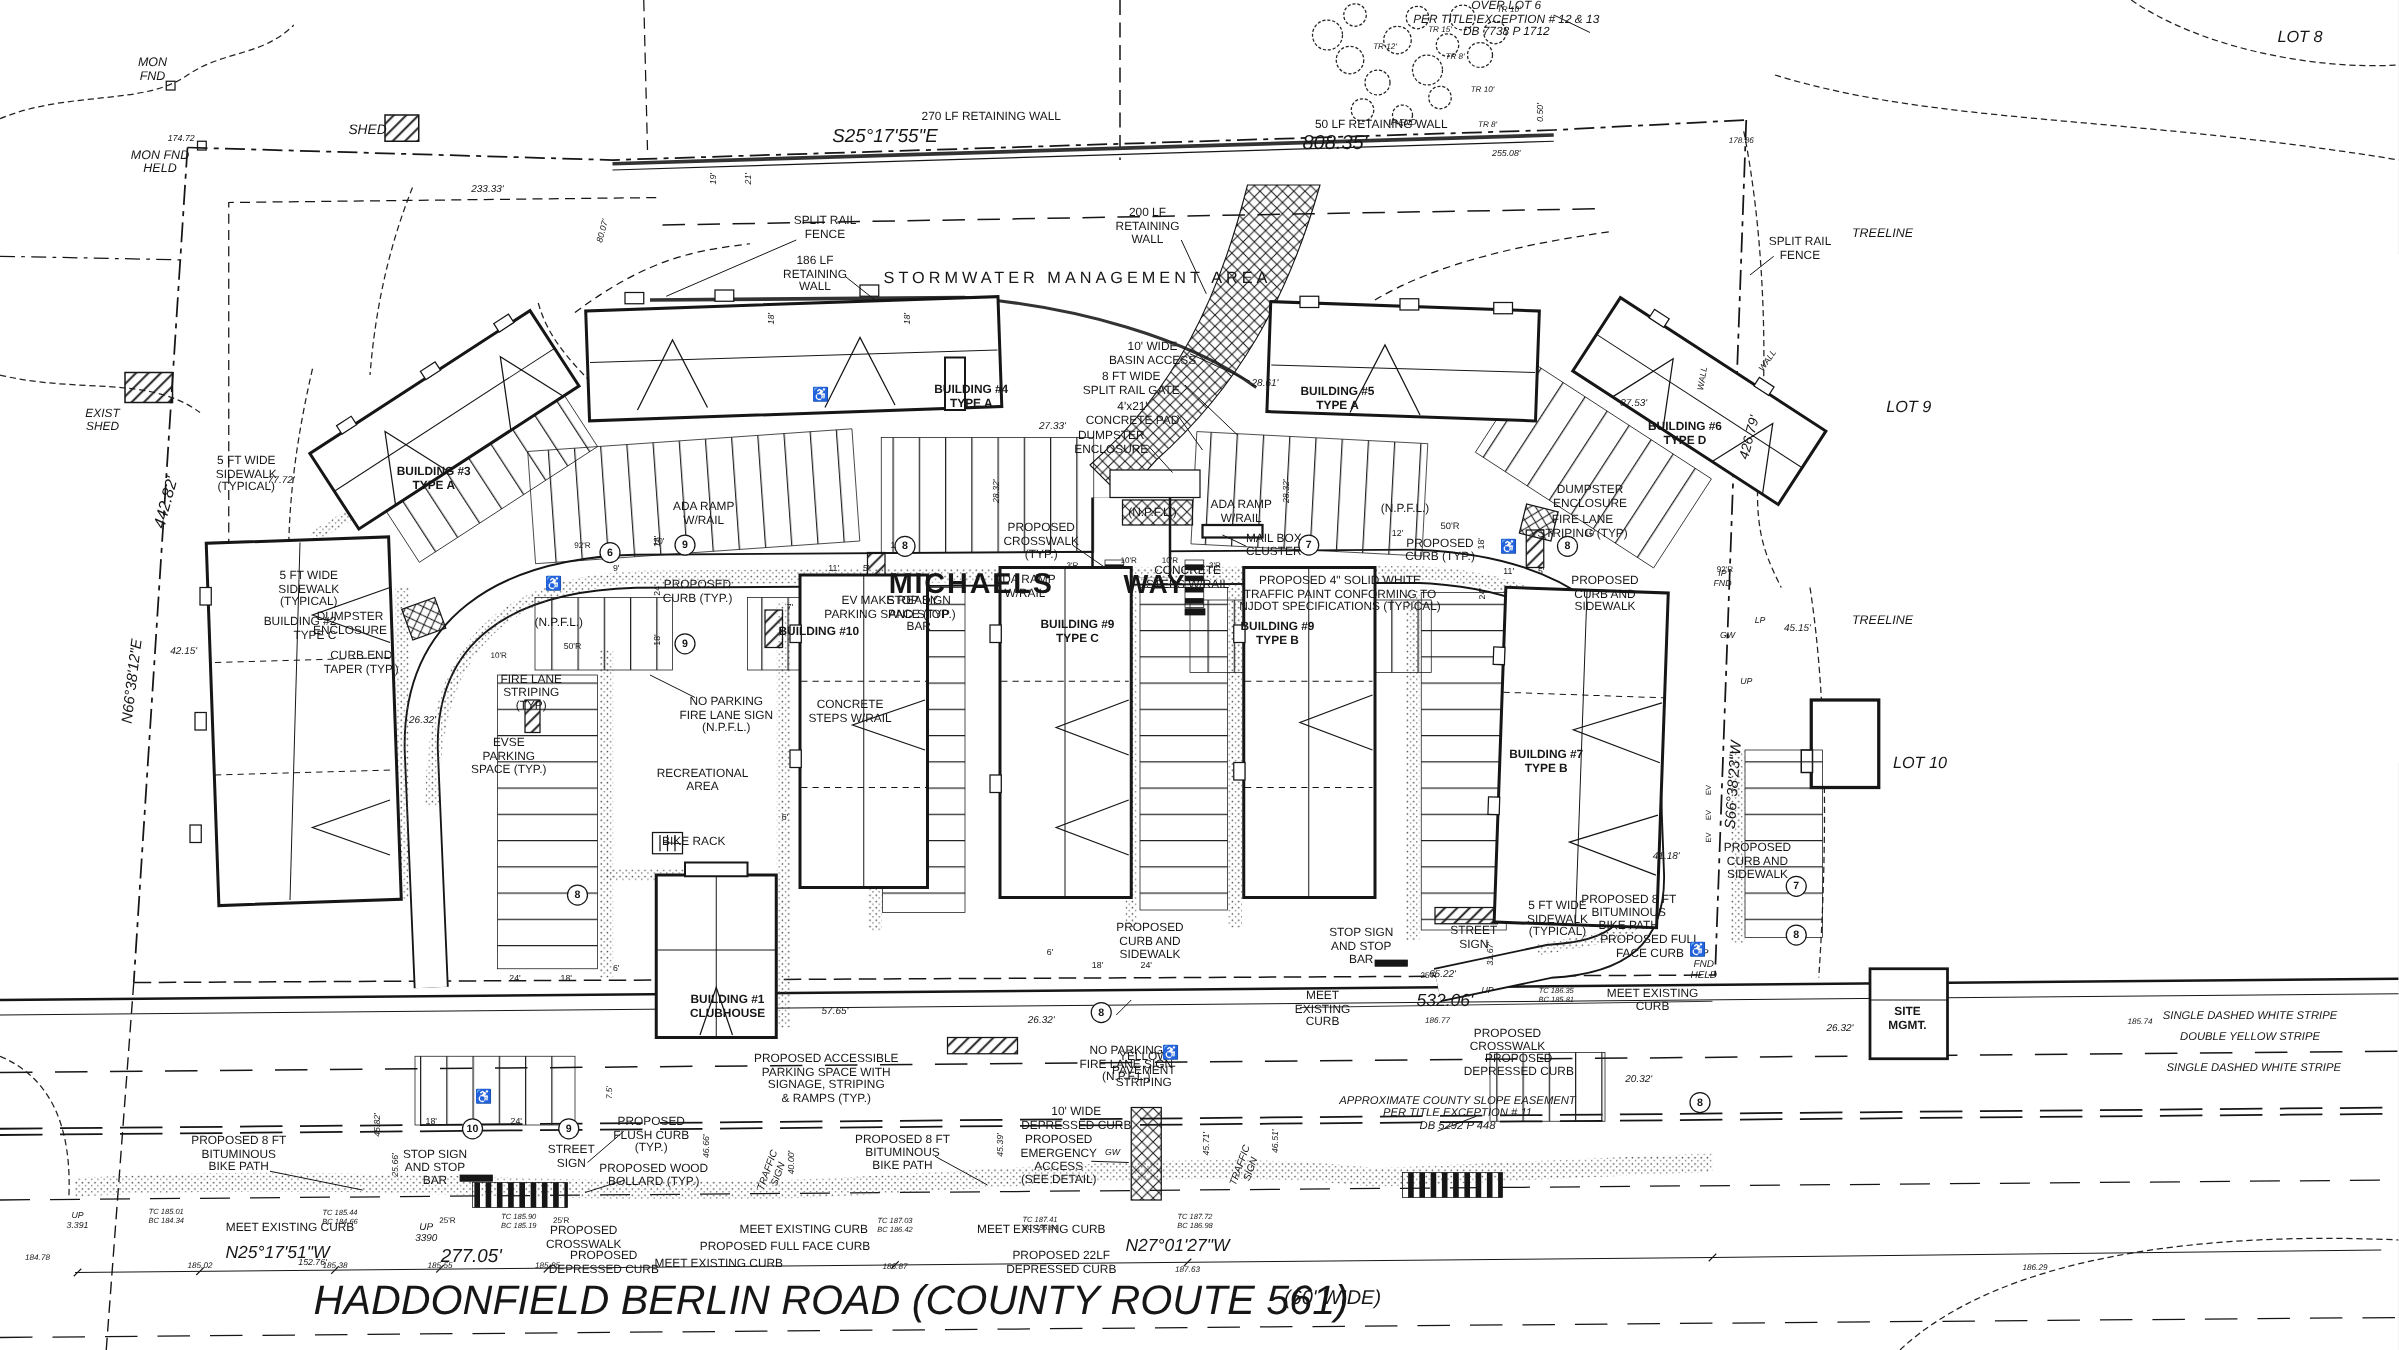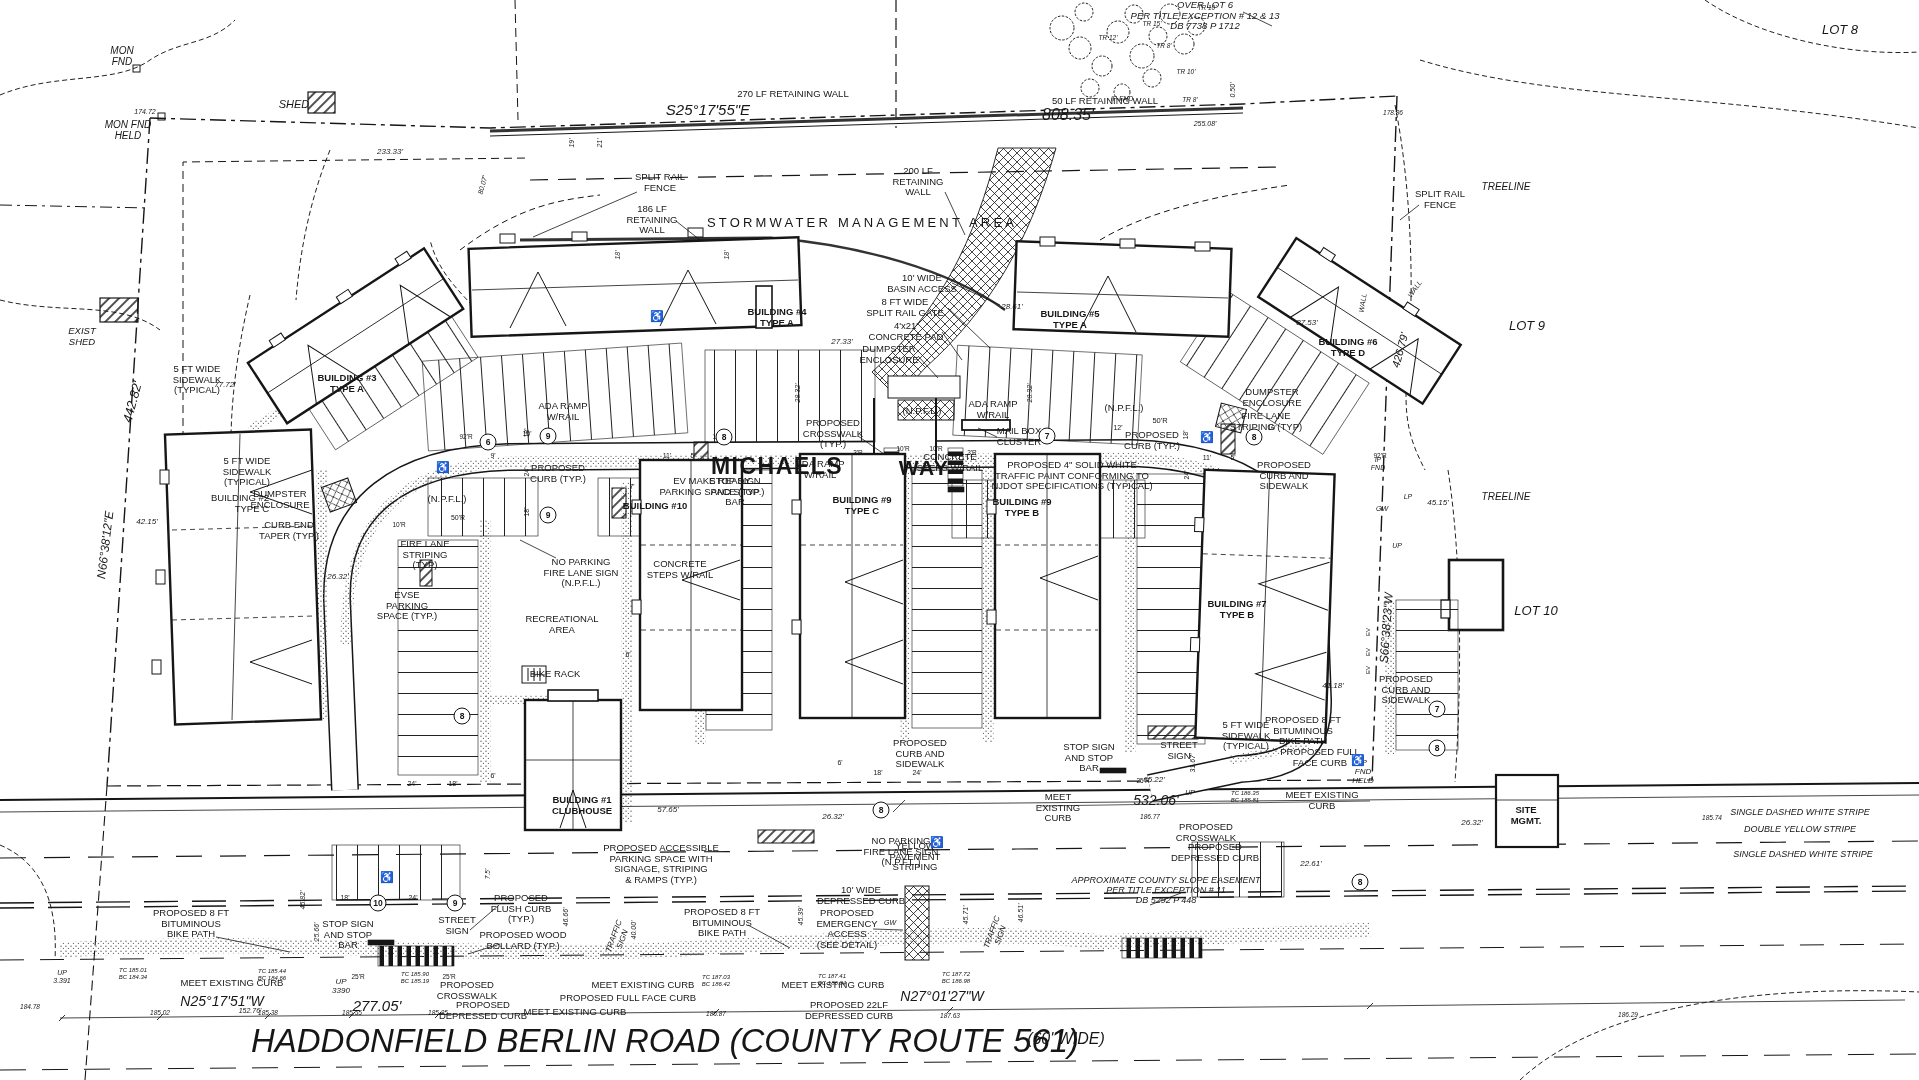--- a/index.html
+++ b/index.html
@@ -486,21 +486,21 @@
 CURB AND
 SIDEWALK</div>
       <div class="lbl" style="left: 1333px; top: 686px; font-size: 8px; font-style: italic; transform: translate(-50%, -50%);">41.18'</div>
       <div class="lbl" style="left: 1154px; top: 780px; font-size: 8px; font-style: italic; transform: translate(-50%, -50%);">65.22'</div>
       <div class="lbl" style="left: 668px; top: 810px; font-size: 8px; font-style: italic; transform: translate(-50%, -50%);">57.65'</div>
       <div class="lbl" style="left: 338px; top: 577px; font-size: 8px; font-style: italic; transform: translate(-50%, -50%);">26.32'</div>
       <div class="lbl" style="left: 833px; top: 817px; font-size: 8px; font-style: italic; transform: translate(-50%, -50%);">26.32'</div>
       <div class="lbl" style="left: 1472px; top: 823px; font-size: 8px; font-style: italic; transform: translate(-50%, -50%);">26.32'</div>
       <div class="lbl" style="left: 798px; top: 393px; font-size: 7px; font-style: italic; transform: translate(-50%, -50%) rotate(-90deg);">28.32'</div>
       <div class="lbl" style="left: 1030px; top: 393px; font-size: 7px; font-style: italic; transform: translate(-50%, -50%) rotate(-90deg);">28.32'</div>
-      <div class="lbl" style="left: 1311px; top: 864px; font-size: 8px; font-style: italic; transform: translate(-50%, -50%);">22.61'</div>
+      <div class="lbl" style="left: 1311px; top: 864px; font-size: 8px; font-style: italic; transform: translate(-50%, -50%);">20.32'</div>
       <div class="lbl" style="left: 920px; top: 754px; transform: translate(-50%, -50%);">PROPOSED
 CURB AND
 SIDEWALK</div>
       <div class="lbl" style="left: 915px; top: 857px; transform: translate(-50%, -50%);">YELLOW
 PAVEMENT
 STRIPING</div>
       <div class="lbl" style="left: 901px; top: 852px; transform: translate(-50%, -50%);">NO PARKING
 FIRE LANE SIGN
 (N.P.F.L.)</div>
       <div class="lbl" style="left: 661px; top: 864px; transform: translate(-50%, -50%);">PROPOSED ACCESSIBLE

